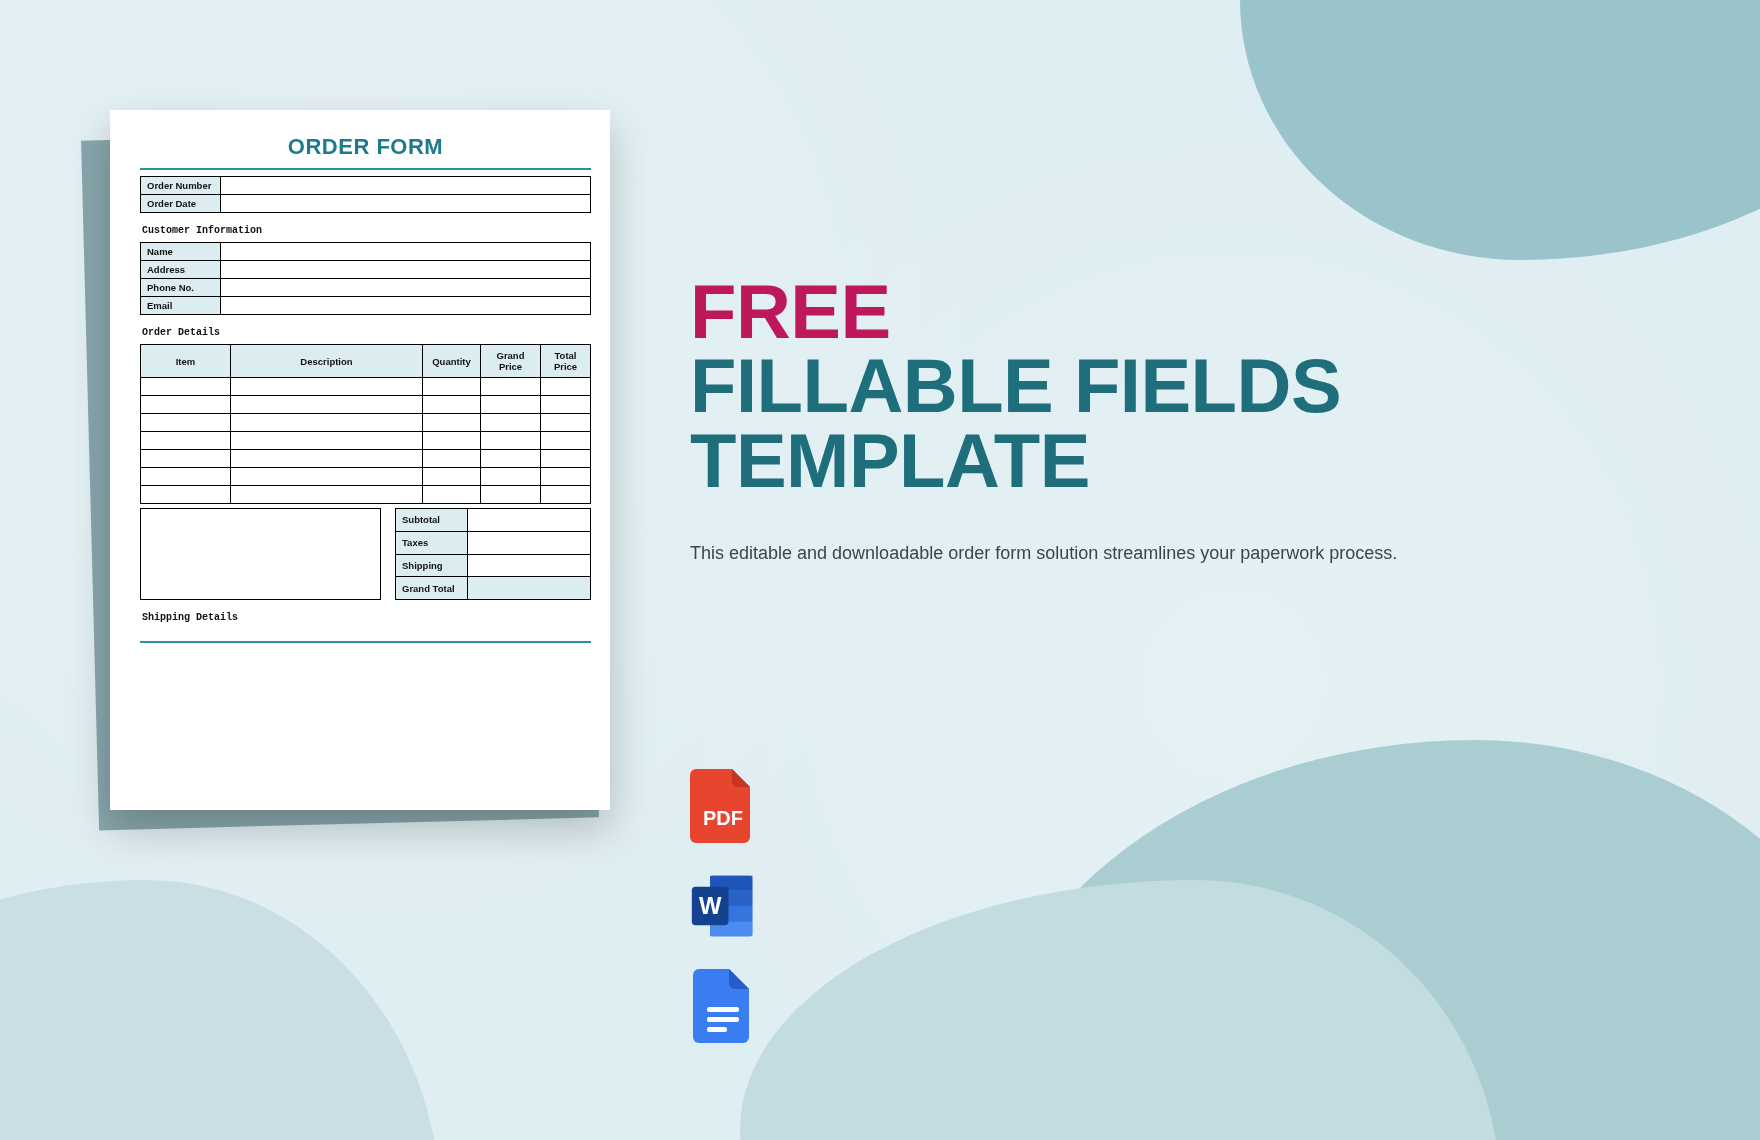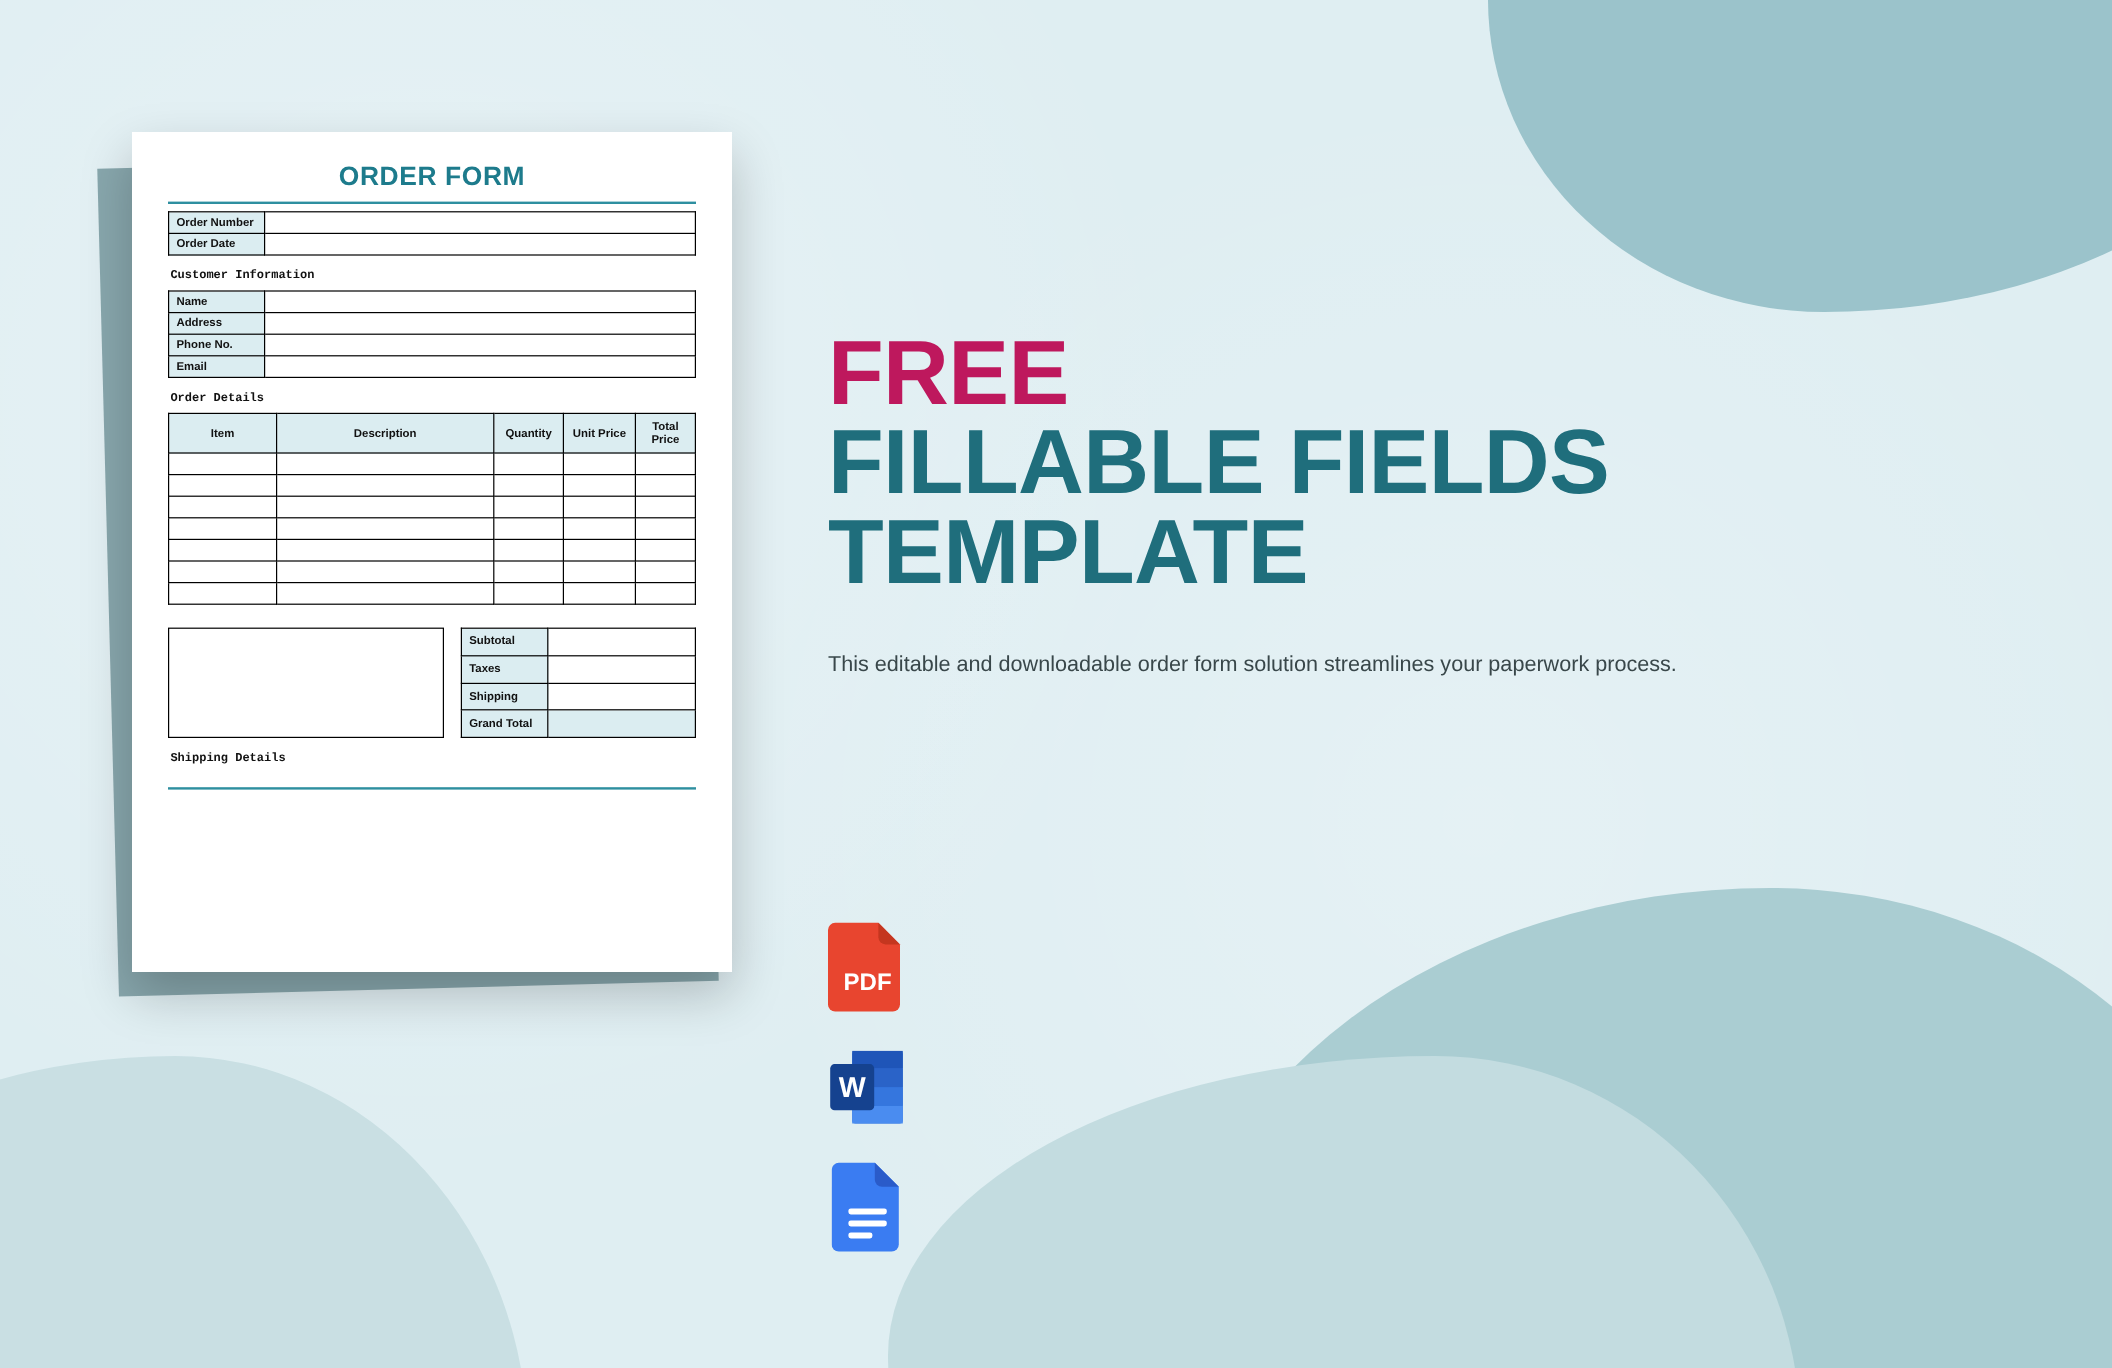--- a/index.html
+++ b/index.html
@@ -33,38 +33,38 @@
 
   
   .preview-wrap { position:relative; margin:110px 0 0 110px; }
   .preview-shadow {
     position:absolute; top:24px; left:-20px; width:500px; height:690px;
     background:#88a7ad; transform:rotate(-1.5deg);
   }
   .doc {
     position:relative; width:500px; height:700px; background:#fff;
     box-shadow: 0 18px 40px rgba(0,0,0,.22);
-    padding:24px 30px 20px 30px;
+    padding:24px 19px 20px 30px;
     font-size:10px; color:#111;
   }
   .doc-title { text-align:center; color:#1d7b8c; font-weight:800; font-size:22px; letter-spacing:.5px; margin-bottom:8px; }
   .rule { height:2px; background:#2e8fa0; margin-bottom:6px; }
   .thin-rule { height:1.5px; background:#2e8fa0; margin:10px 0; }
 
   table { border-collapse:collapse; width:100%; }
   td, th { border:1px solid #000; padding:3px 6px; font-size:9.5px; text-align:left; font-weight:700; }
   .lblcell { background:#dbedf1; width:80px; }
   .valcell { background:#fff; font-weight:400; }
   .section { font-weight:700; font-size:10px; margin:12px 0 6px 2px;font-family:Liberation Mono, monospace; }
 
   .items th { background:#dbedf1; text-align:center; font-size:9.5px; padding:5px 4px; }
   .items td { height:18px; font-weight:400; }
   .items .c-item{width:90px;} .items .c-desc{} .items .c-qty{width:58px;} .items .c-up{width:60px;} .items .c-tp{width:50px;}
 
-  .totals-row { display:flex; gap:14px; margin-top:19px; }
+  .totals-row { display:flex; gap:14px; margin-top:4px; }
   .notes { flex:1; border:1px solid #000; height:92px; }
   .totals { width:196px; }
   .totals td { height:18px; }
   .totals .lbl { background:#dbedf1; width:72px; font-weight:700; }
   .totals .gt td { background:#dbedf1; }
 
   
   .right { margin:275px 90px 0 80px; flex:1; }
   .h1 { font-weight:900; font-size:76px; line-height:.98; letter-spacing:-.5px; }
   .h1 .free { color:#be185d; display:block; }
@@ -127,21 +127,21 @@
         </tbody>
           </table>
 
         <div class="section">Order Details</div>
         <table class="items">
           <tbody>
               <tr>
             <th class="c-item">Item</th>
             <th class="c-desc">Description</th>
             <th class="c-qty">Quantity</th>
-            <th class="c-up">Unit Price</th>
+            <th class="c-up">Grand Price</th>
             <th class="c-tp">Total Price</th>
           </tr>
           <tr>
                 <td></td>
                 <td></td>
                 <td></td>
                 <td></td>
                 <td></td>
               </tr>
           <tr>

